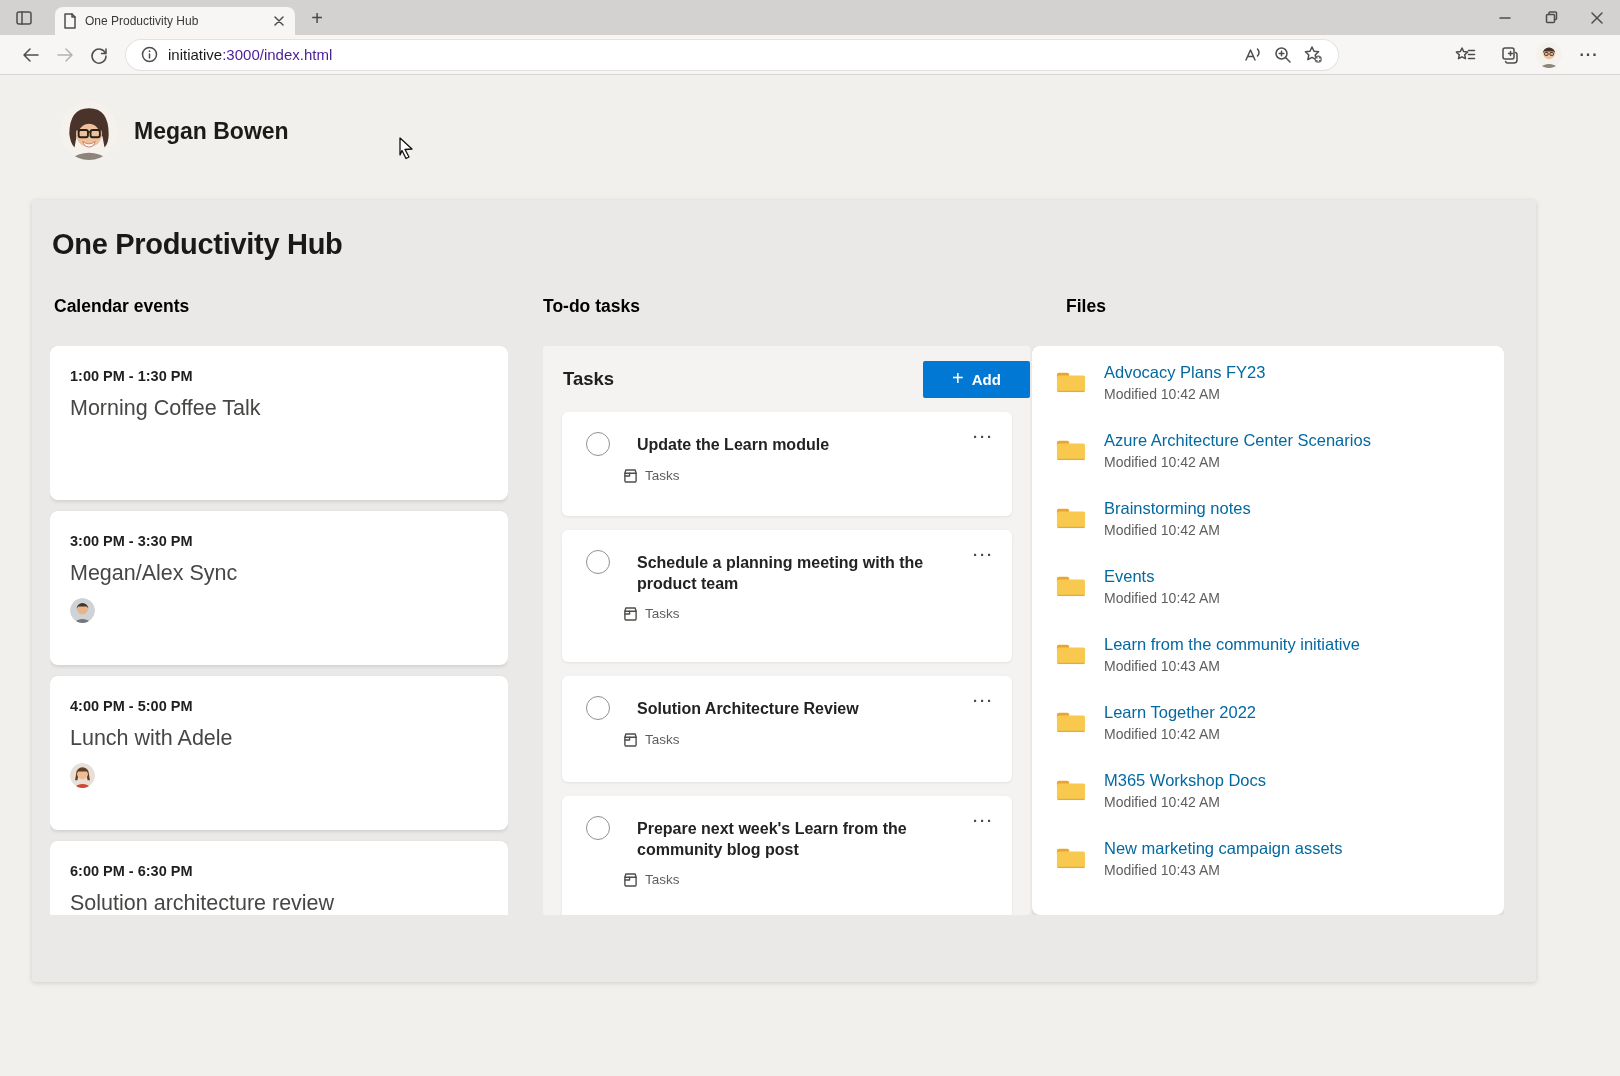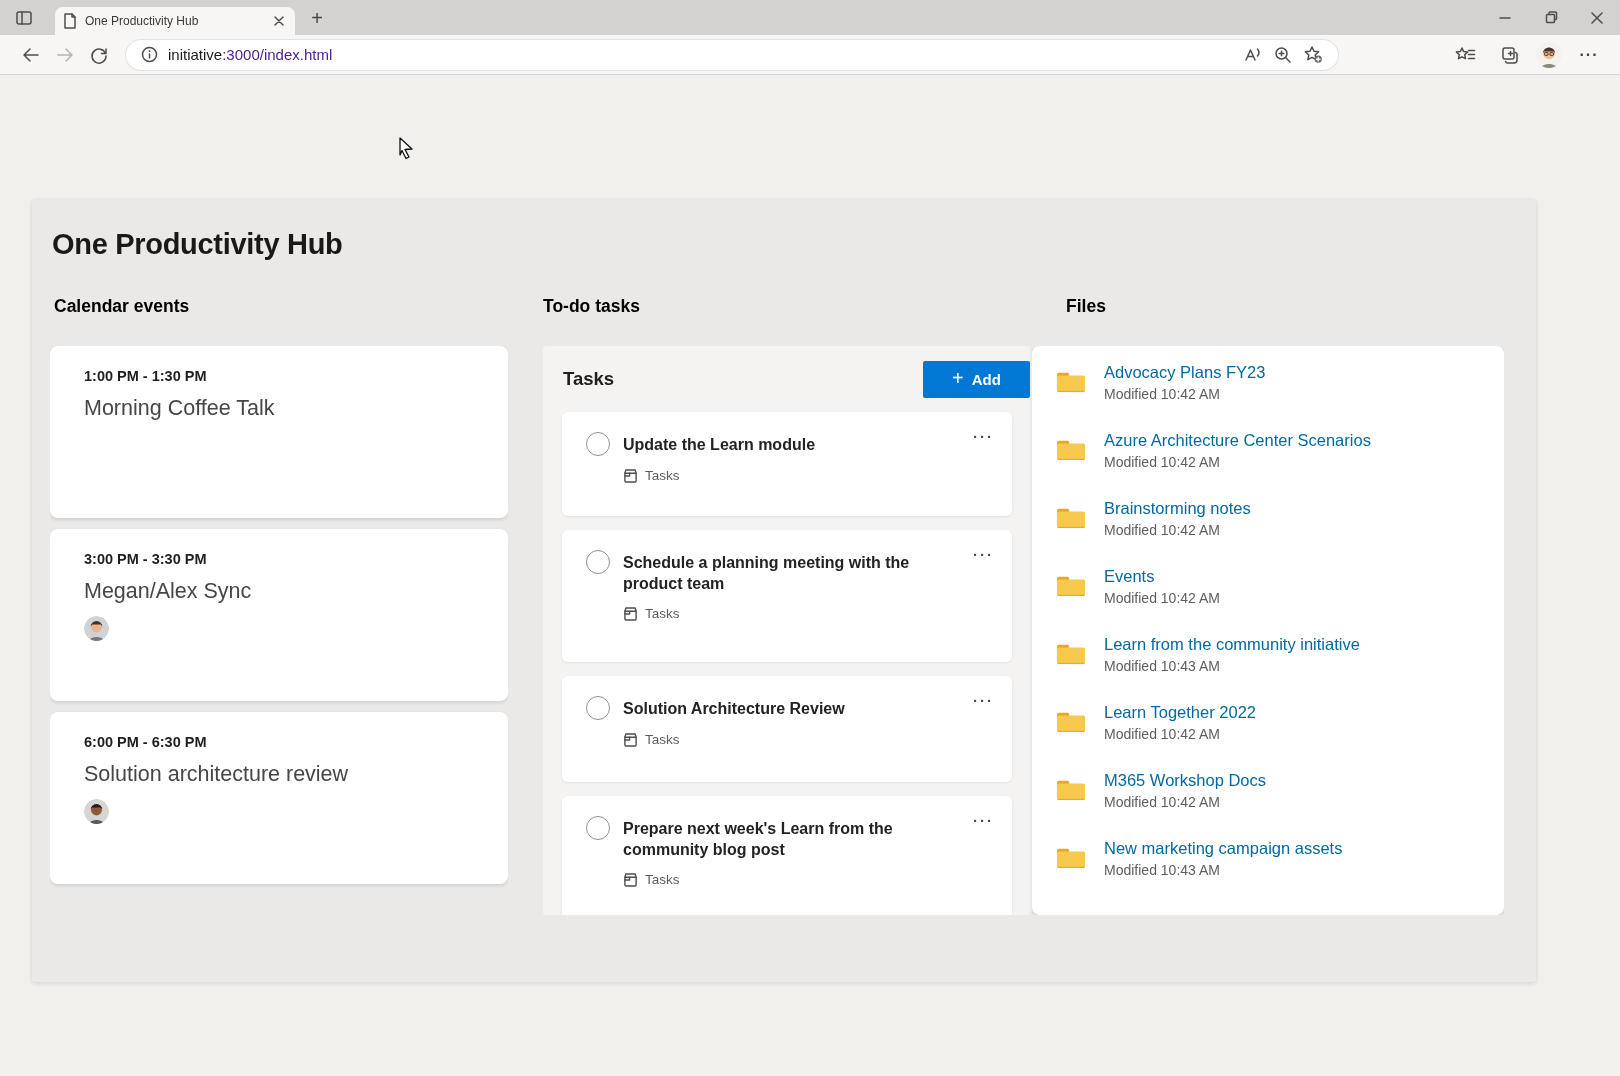--- a/index.html
+++ b/index.html
@@ -36,37 +36,37 @@
   .hub{position:absolute;left:32px;top:124px;width:1504px;height:782px;background:#ebe9e7;border-radius:3px;
        box-shadow:0 1px 5px rgba(0,0,0,.14);}
   .hub-title{position:absolute;left:20px;top:28px;font-size:29px;font-weight:700;color:#1a1918;letter-spacing:-.3px;}
   .colhdr{position:absolute;top:96px;font-size:17.5px;font-weight:700;color:#000000;}
   .hdr-cal{left:22px;} .hdr-todo{left:511px;} .hdr-files{left:1034px;}
   .col{position:absolute;top:146px;height:569px;overflow:hidden;}
   .col-cal{left:18px;width:458px;}
   .col-todo{left:511px;width:487px;background:#f4f3f1;border-radius:3px;}
   .col-files{left:1000px;width:472px;}
   
-  .evcard{background:#fff;border-radius:8px;box-shadow:0 1.6px 3.6px rgba(0,0,0,.1);height:172px;margin-bottom:11px;
-          padding:22px 34px;box-sizing:border-box;}
+  .evcard{background:#fff;border-radius:8px;box-shadow:0 1.6px 3.6px rgba(0,0,0,.1);height:154px;margin-bottom:11px;
+          padding:22px 20px;box-sizing:border-box;}
   .ev-time{font-size:14.5px;font-weight:700;color:#201f1e;}
   .ev-title{font-size:21.5px;color:#484644;margin-top:12px;}
   .ev-people{margin-top:12px;}
   .init-av{width:26px;height:26px;}
   
   .todo-head{height:66px;display:flex;align-items:center;}
   .todo-title{font-size:18.5px;font-weight:600;color:#201f1e;margin-left:20px;}
   .addbtn{margin-left:auto;width:107px;height:37px;background:#0078d4;border:none;border-radius:2px;color:#fff;
           display:flex;align-items:center;justify-content:center;gap:8px;font-family:inherit;cursor:pointer;}
   .addbtn .plus{font-size:20px;font-weight:400;line-height:1;margin-top:-2px;}
   .addbtn .lbl{font-size:15px;font-weight:700;}
   .taskcard{background:#fff;border-radius:6px;box-shadow:0 1px 3px rgba(0,0,0,.08);margin:0 18px 14px 19px;
             padding:20px 16px 0 24px;box-sizing:border-box;position:relative;}
   .t1{height:104px;}.t2{height:132px;}.t3{height:106px;}.t4{height:132px;}
-  .taskrow{display:flex;align-items:flex-start;}
+  .taskrow{display:flex;align-items:flex-start;gap:14px;}
   .chk{width:24px;height:24px;border:1px solid #93918f;border-radius:50%;background:#fff;flex:0 0 auto;box-sizing:border-box;}
   .tasktitle{font-size:16px;font-weight:700;color:#242322;margin-left:13px;line-height:21px;padding-right:44px;margin-top:2px;}
   .taskmore{position:absolute;right:18px;top:16px;font-size:15px;font-weight:700;color:#4c4a48;letter-spacing:2px;}
   .taskmeta{display:flex;align-items:center;gap:7px;margin:12px 0 0 37px;}
   .taskmeta .mlbl{font-size:13.5px;color:#605e5c;}
   
   .filecard{background:#fff;border-radius:8px;box-shadow:0 1.6px 3.6px rgba(0,0,0,.1);height:569px;box-sizing:border-box;
             padding:12px 24px;overflow:hidden;}
   .filerow{display:flex;align-items:center;gap:18px;min-height:48px;margin-bottom:20px;}
   .fname{font-size:16.5px;color:#0369a1;}
@@ -193,20 +193,36 @@
         </svg>
       </span>
       <div class="navbtn">
           <span class="more-dots">···</span>
         </div>
     </div>
   </div>
 
   <div class="content">
 
+    <div class="profilehdr">
+      <span class="avatar" style="width:58px;height:58px;">
+        <svg width="58" height="58" viewBox="0 0 56 56">
+          <circle cx="28" cy="28" r="28" fill="#f5f1ec"></circle>
+          <path d="M9 31q0-25 19-25t19 25q0 9-4 13l-2-11H16l-2 11q-4-4-5-13z" fill="#4a332a"></path>
+          <circle cx="28" cy="31" r="12.5" fill="#efc09c"></circle>
+          <path d="M15.5 27q2.5-11 12.5-11t12.5 11l-2.5 1q-3.5-7-10-7t-10 7z" fill="#4a332a"></path>
+          <rect x="18" y="27" width="9" height="7" rx="2" fill="none" stroke="#2b2016" stroke-width="1.8"></rect>
+          <rect x="29.5" y="27" width="9" height="7" rx="2" fill="none" stroke="#2b2016" stroke-width="1.8"></rect>
+          <line x1="27" y1="29" x2="29.5" y2="29" stroke="#2b2016" stroke-width="1.6"></line>
+          <path d="M22 38q6 5 12 0-1.5 5.5-6 5.5T22 38z" fill="#fff" stroke="#c4705a" stroke-width="0.8"></path>
+          <path d="M8 56q20-14 40 0z" fill="#8c857c"></path>
+        </svg>
+      </span>
+      <span class="name">Megan Bowen</span>
+    </div>
 
     <div class="hub">
       <div class="hub-title">One Productivity Hub</div>
 
       <div class="colhdr hdr-cal">Calendar events</div>
       <div class="colhdr hdr-todo">To-do tasks</div>
       <div class="colhdr hdr-files">Files</div>
 
       <div class="col col-cal">
 
@@ -224,20 +240,35 @@
                 <circle cx="16" cy="16" r="16" fill="#cfd3d6"></circle>
                 <path d="M8 13a8 7.5 0 0 1 16 0l1.5 9h-3l-1-5h-11l-1 5h-3z" fill="none"></path>
                 <path d="M4 32q12-10 24 0z" fill="#74787d"></path>
                 <circle cx="16" cy="14" r="7" fill="#e9b489"></circle>
                 <path d="M8.5 13.5a7.5 7 0 0 1 15 0l-2-2.5h-11z" fill="#41362c"></path>
               </svg>
             </span>
           </div>
         </div>
 
+        <div class="evcard">
+          <div class="ev-time">4:00 PM - 5:00 PM</div>
+          <div class="ev-title">Lunch with Adele</div>
+          <div class="ev-people">
+            <span class="avatar" style="width:25px;height:25px;">
+              <svg width="25" height="25" viewBox="0 0 32 32">
+                <circle cx="16" cy="16" r="16" fill="#e8e0d8"></circle>
+                <path d="M8 13a8 7.5 0 0 1 16 0l1.5 9h-3l-1-5h-11l-1 5h-3z" fill="#5d3d24"></path>
+                <path d="M4 32q12-10 24 0z" fill="#cc4a31"></path>
+                <circle cx="16" cy="14" r="7" fill="#eebd93"></circle>
+                <path d="M8.5 13.5a7.5 7 0 0 1 15 0l-2-2.5h-11z" fill="#5d3d24"></path>
+              </svg>
+            </span>
+          </div>
+        </div>
 
         <div class="evcard">
           <div class="ev-time">6:00 PM - 6:30 PM</div>
           <div class="ev-title">Solution architecture review</div>
           <div class="ev-people">
             <span class="avatar" style="width:25px;height:25px;">
               <svg width="25" height="25" viewBox="0 0 32 32">
                 <circle cx="16" cy="16" r="16" fill="#d8d5d2"></circle>
                 <path d="M8 13a8 7.5 0 0 1 16 0l1.5 9h-3l-1-5h-11l-1 5h-3z" fill="none"></path>
                 <path d="M4 32q12-10 24 0z" fill="#565a60"></path>

